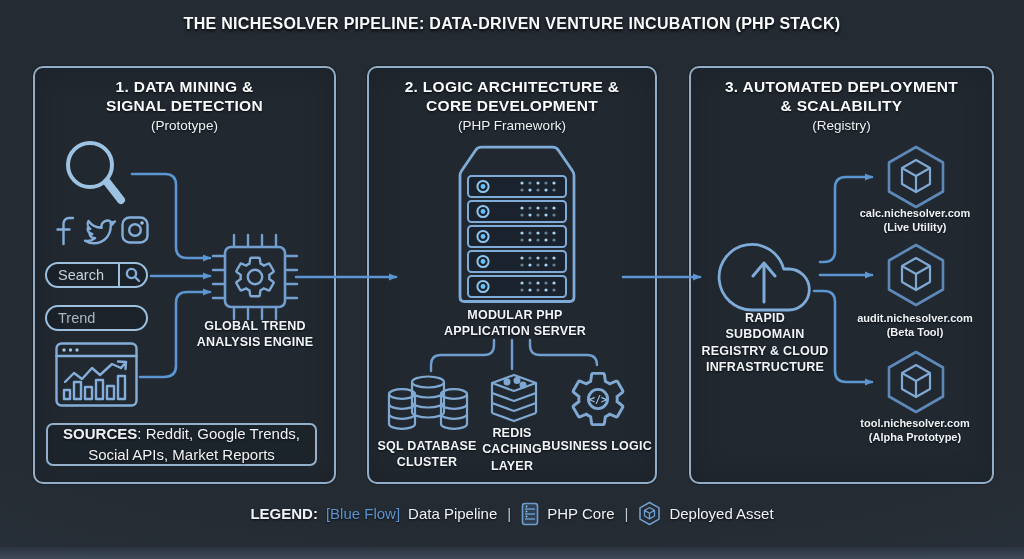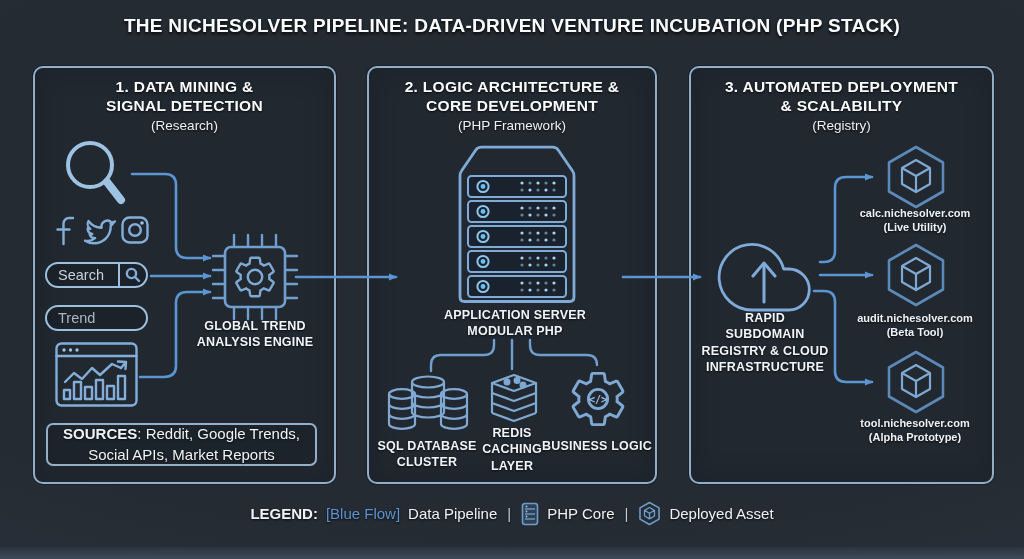--- a/index.html
+++ b/index.html
@@ -8,21 +8,21 @@
     font-family:"Liberation Sans",sans-serif;
     background:
       radial-gradient(130% 100% at 50% 42%, #242b33 52%, #2b333d 88%, #313a45 100%),
       #232a32;
     color:#f1f4f7;
   }
   .bottom-strip{position:absolute;left:0;right:0;bottom:0;height:12px;
     background:linear-gradient(#2b3440,#43505f);opacity:.85;}
   .title{
     position:absolute;top:15px;left:0;width:100%;text-align:center;
-    font-size:19px;font-weight:700;letter-spacing:.3px;color:#fbfcfd;
+    font-size:16px;font-weight:700;letter-spacing:.3px;color:#fbfcfd;
     text-shadow:0 2px 3px rgba(0,0,0,.85);
   }
   .panel{
     position:absolute;top:66px;height:414px;
     border:2px solid rgba(162,192,221,.88);border-radius:10px;
     background:rgba(18,24,30,.12);
     box-shadow:0 0 0 1px rgba(0,0,0,.25), inset 0 0 30px rgba(0,0,0,.18);
   }
   .p1{left:33px;width:299px;}
   .p2{left:367px;width:286px;}
@@ -79,21 +79,21 @@
   </svg>
 
   <div class="title">THE NICHESOLVER PIPELINE: DATA-DRIVEN VENTURE INCUBATION (PHP STACK)</div>
 
   <div class="panel p1">
     <div class="phead">
       <div class="h">
         <div>1. DATA MINING &amp;</div>
         <div>SIGNAL DETECTION</div>
       </div>
-      <div class="s">(Research)</div>
+      <div class="s">(Prototype)</div>
     </div>
   </div>
 
   <div class="panel p2">
     <div class="phead">
       <div class="h">
         <div>2. LOGIC ARCHITECTURE &amp;</div>
         <div>CORE DEVELOPMENT</div>
       </div>
       <div class="s">(PHP Framework)</div>
@@ -198,22 +198,22 @@
       </g>
     </defs>
     <use href="#ru"></use>
       <use href="#ru" y="25"></use>
       <use href="#ru" y="50"></use>
       <use href="#ru" y="75"></use>
       <use href="#ru" y="100"></use>
   </svg>
 
   <div class="lbl" style="left:440px;top:307px;width:150px">
+    <div>MODULAR PHP</div>
     <div>APPLICATION SERVER</div>
-    <div>MODULAR PHP</div>
   </div>
 
   <svg class="abs" style="left:384px;top:374px" width="88" height="62">
     <g fill="none" stroke="#7fa9d3" stroke-width="2.2">
       <path d="M5 20 V50 A13 4.8 0 0 0 31 50 V20"></path>
         <ellipse cx="18" cy="20" rx="13" ry="4.8"></ellipse>
       <path d="M5 30 A13 4.8 0 0 0 31 30 M5 40 A13 4.8 0 0 0 31 40"></path>
       <path d="M57 20 V50 A13 4.8 0 0 0 83 50 V20"></path>
         <ellipse cx="70" cy="20" rx="13" ry="4.8"></ellipse>
       <path d="M57 30 A13 4.8 0 0 0 83 30 M57 40 A13 4.8 0 0 0 83 40"></path>

